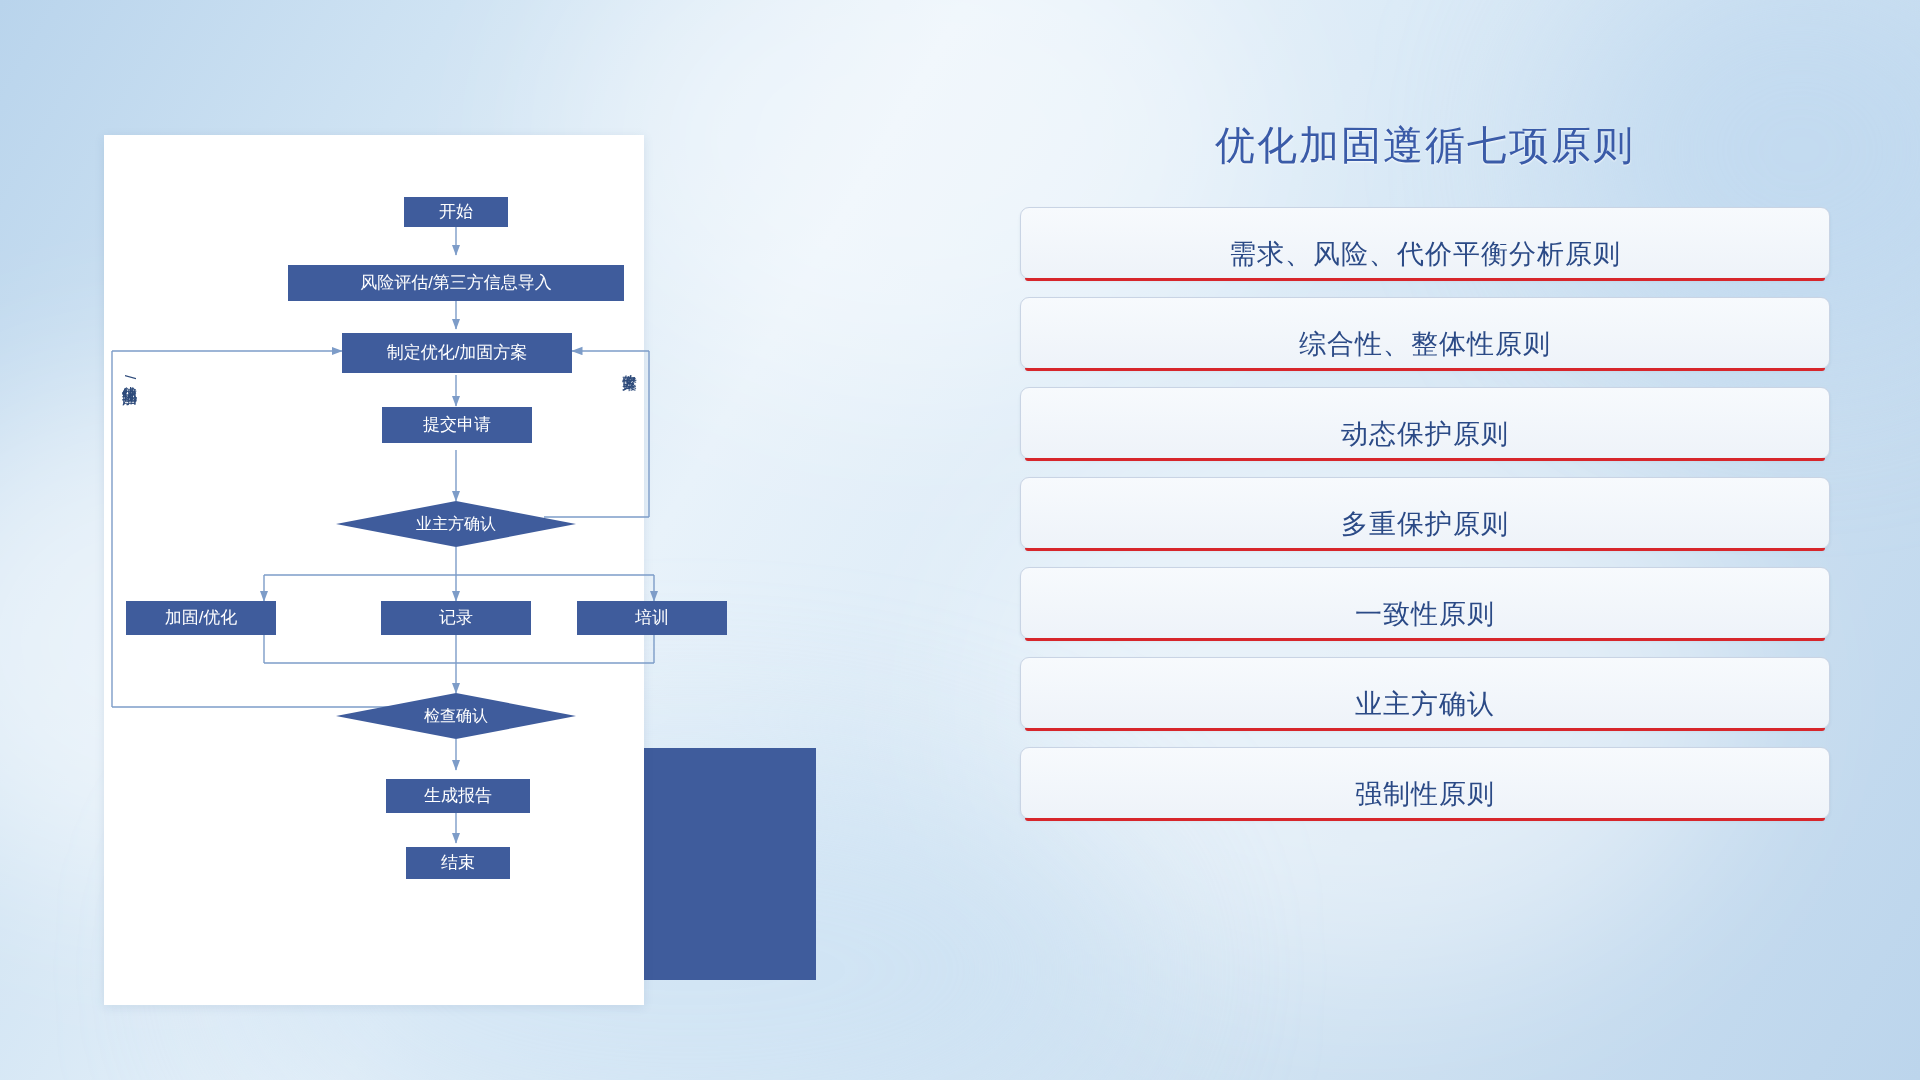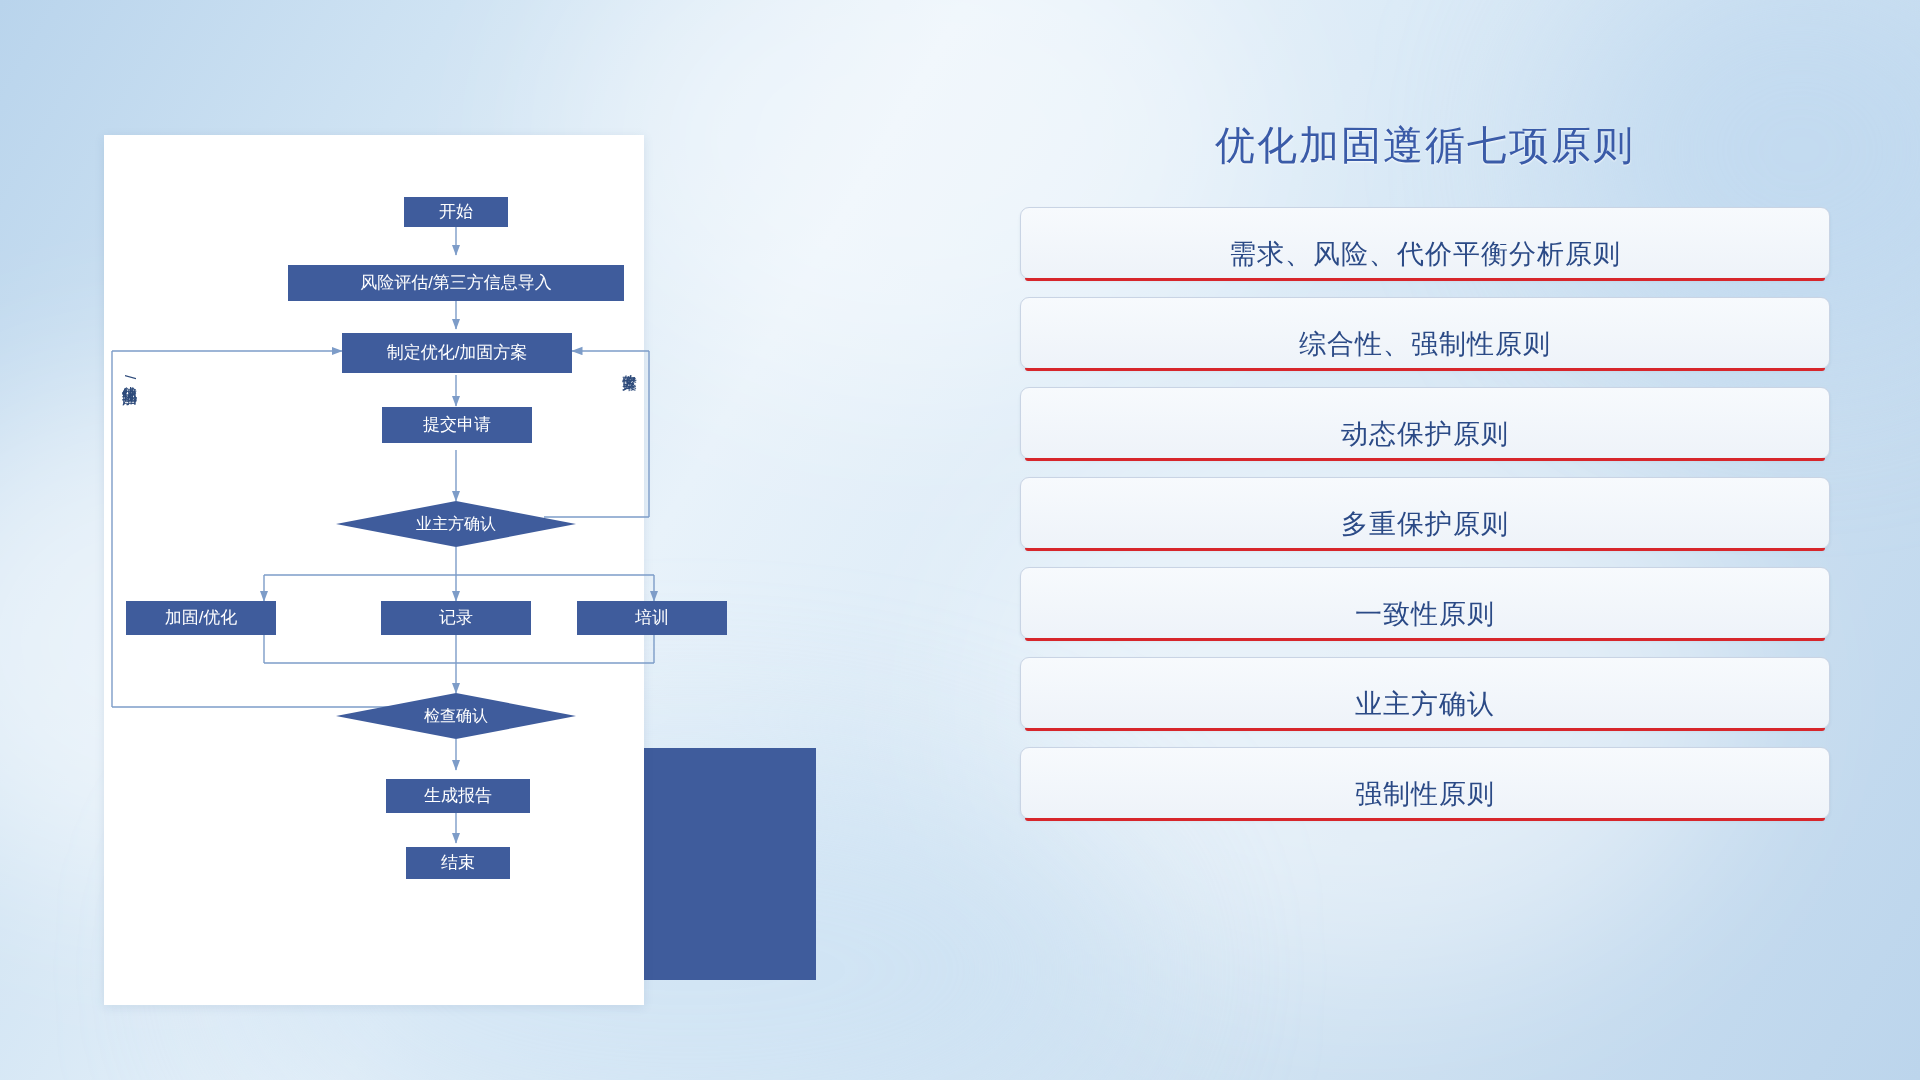--- a/index.html
+++ b/index.html
@@ -223,21 +223,21 @@
   </svg>
 </div>
 
 <div id="principles">
   <div id="principles-title">优化加固遵循七项原则</div>
 
   <div class="principle-item">
     <span class="principle-text">需求、风险、代价平衡分析原则</span>
   </div>
   <div class="principle-item">
-    <span class="principle-text">综合性、强制性原则</span>
+    <span class="principle-text">综合性、整体性原则</span>
   </div>
   <div class="principle-item">
     <span class="principle-text">动态保护原则</span>
   </div>
   <div class="principle-item">
     <span class="principle-text">多重保护原则</span>
   </div>
   <div class="principle-item">
     <span class="principle-text">一致性原则</span>
   </div>

